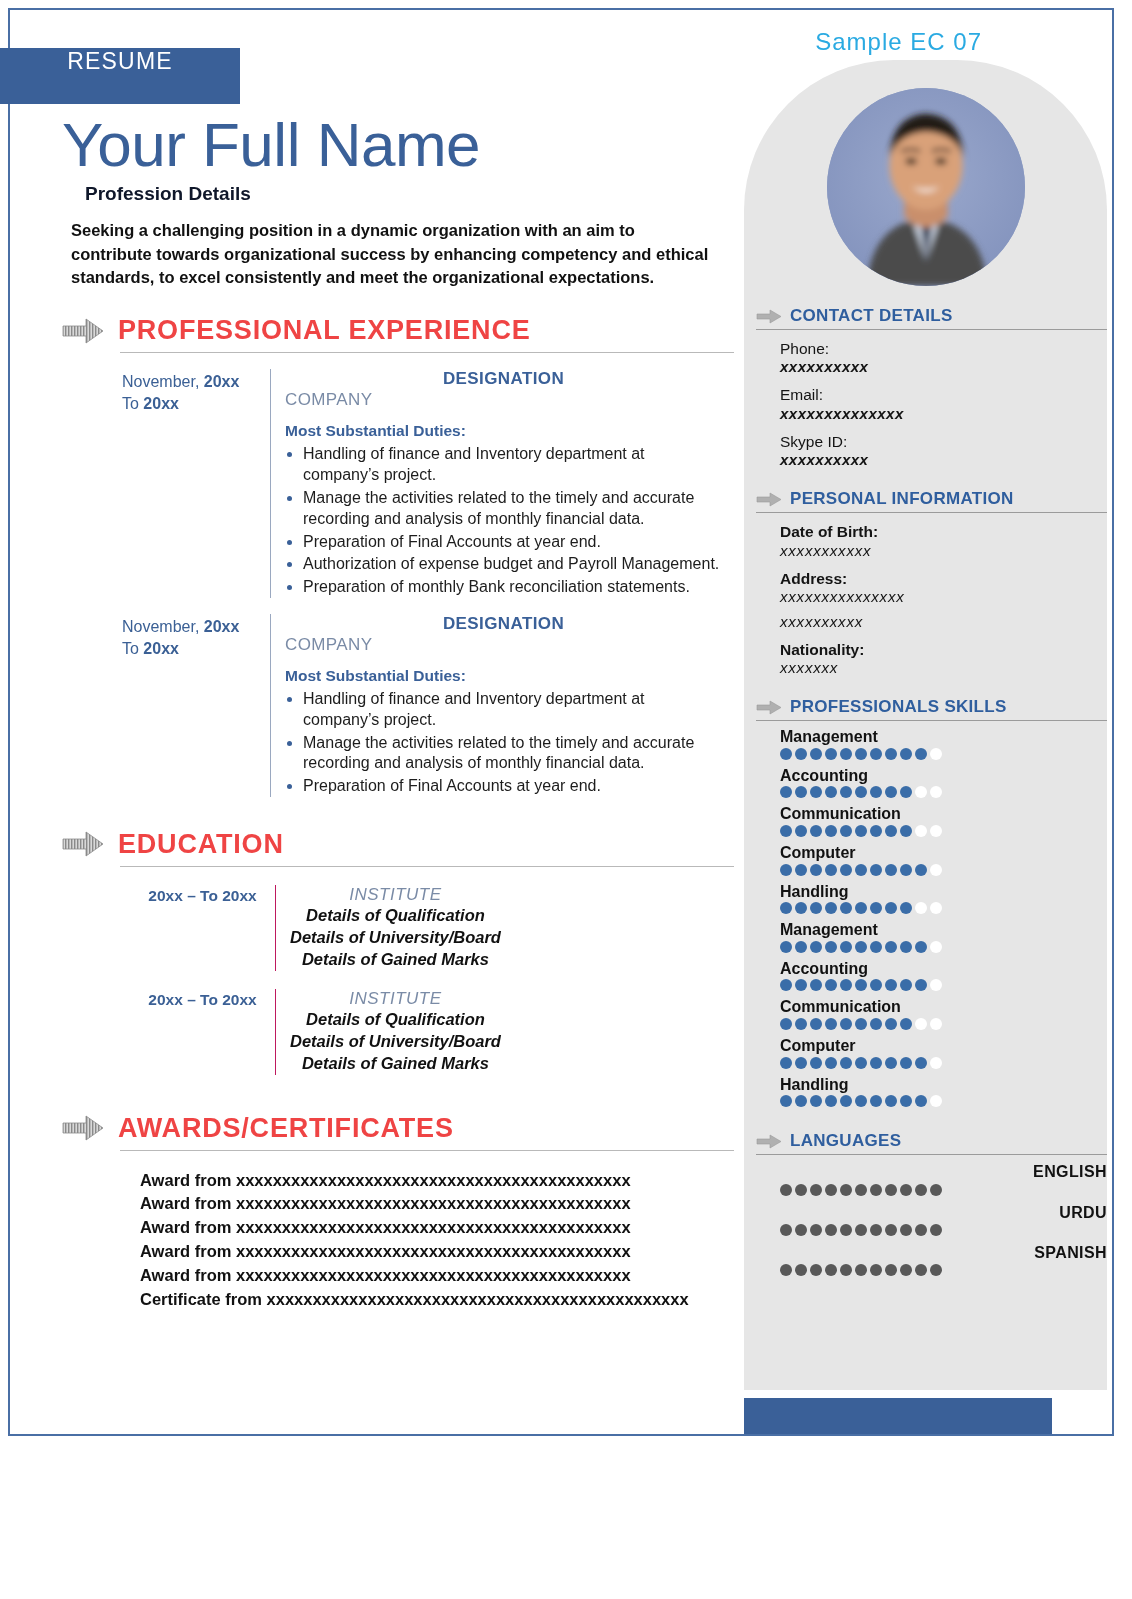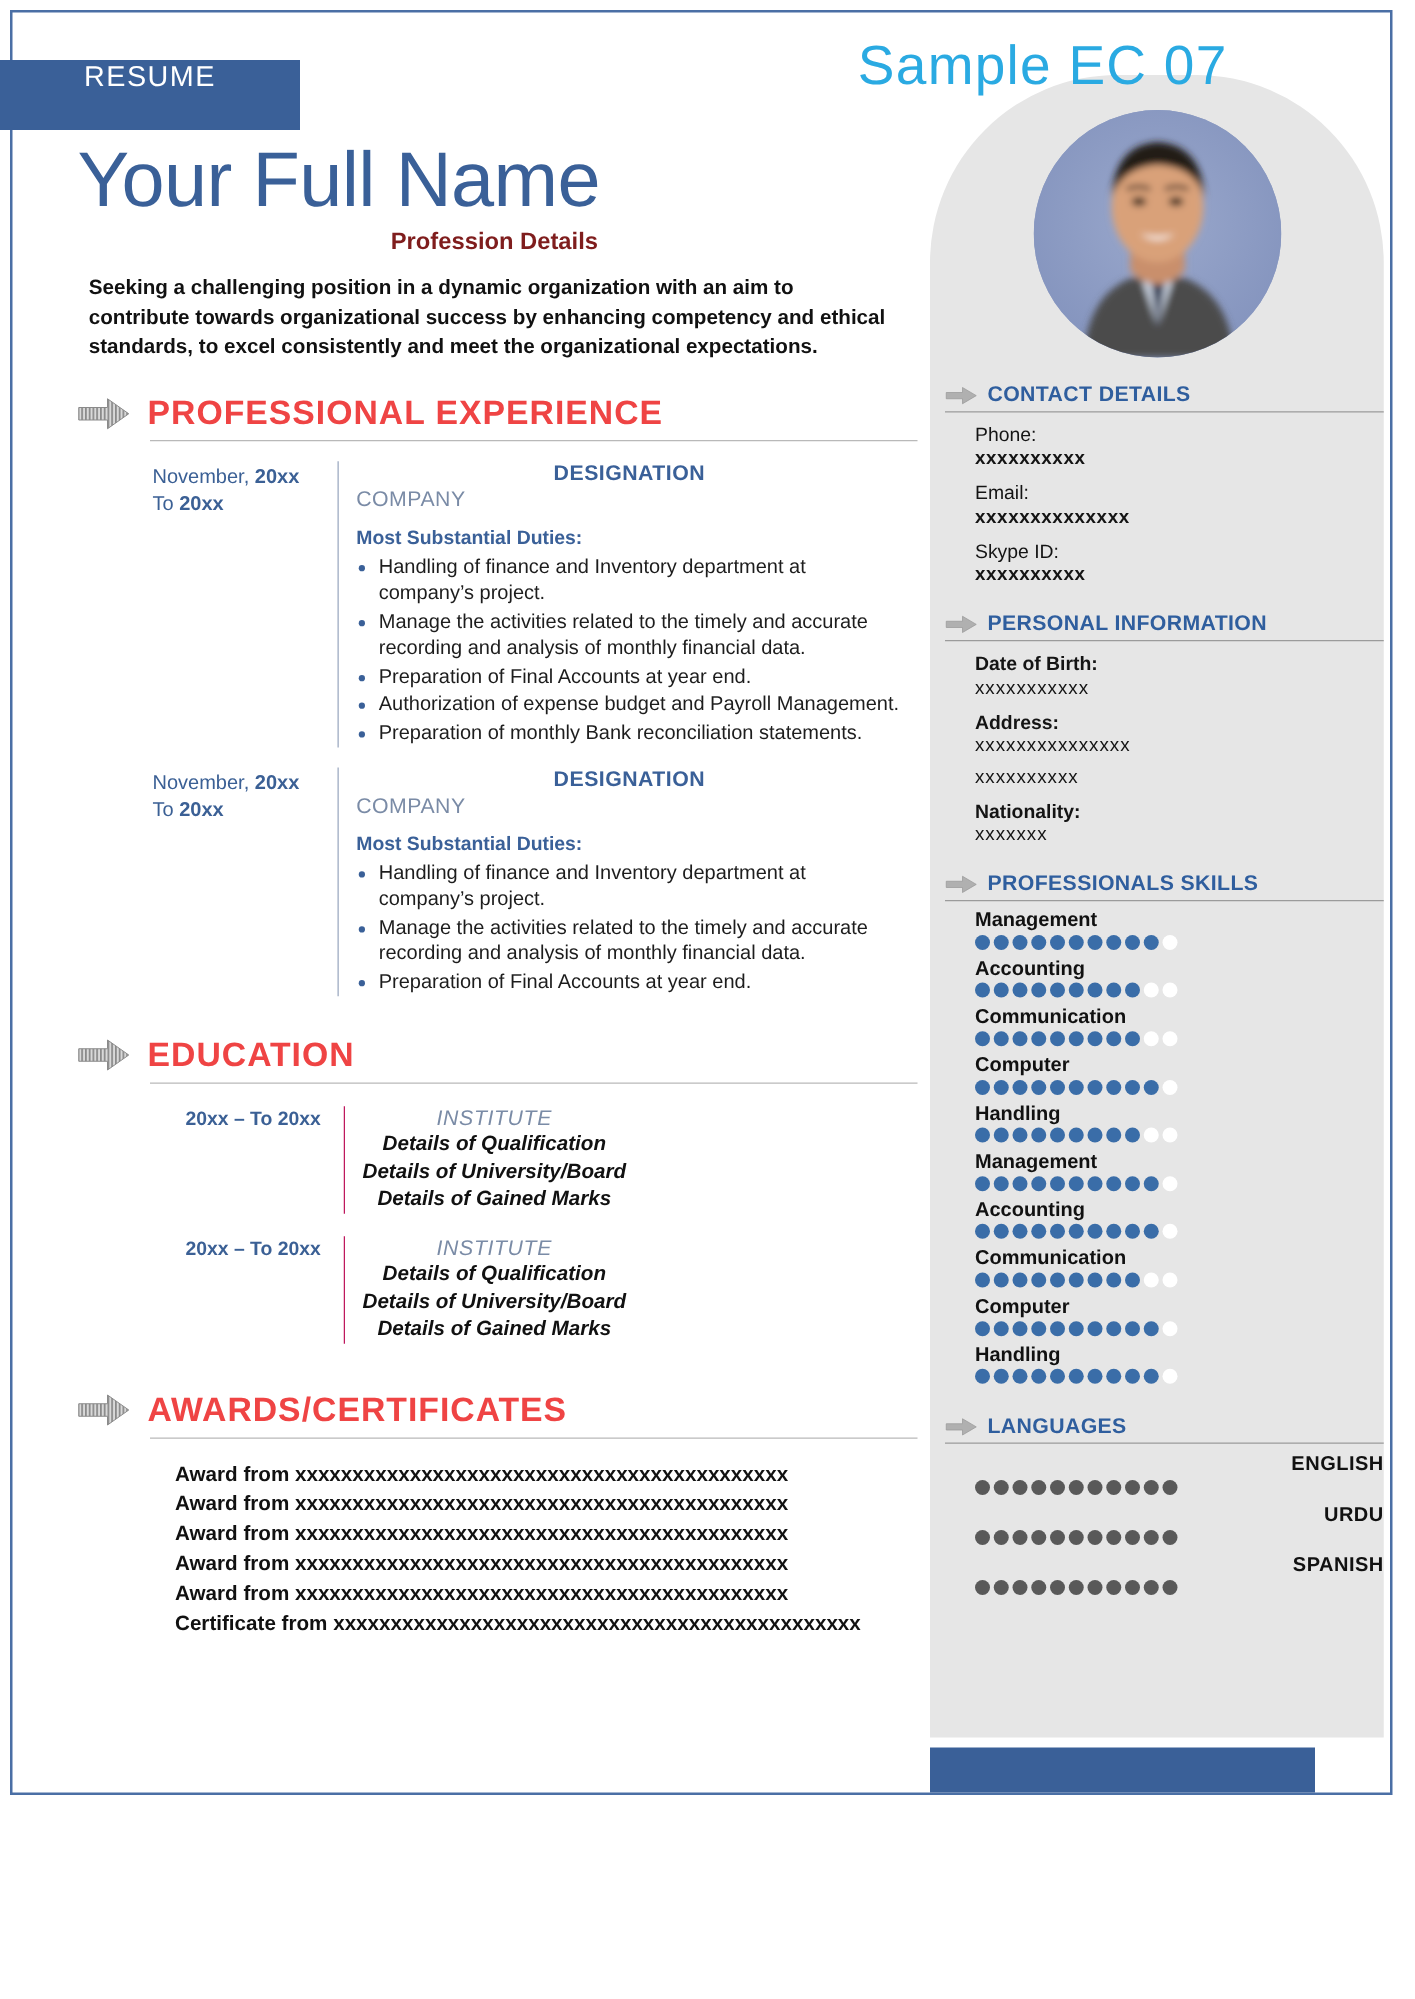--- a/index.html
+++ b/index.html
@@ -8,26 +8,26 @@
   .page{position:relative;width:1132px;height:1599px;background:#ffffff;overflow:hidden;}
 
   
   .doc-border{position:absolute;left:8px;top:8px;width:1106px;height:1428px;border:2px solid #4a6fa5;box-sizing:border-box;background:#ffffff;}
 
   
   .resume-banner{position:absolute;left:0;top:48px;width:240px;height:56px;background:#3a6098;display:flex;align-items:flex-start;justify-content:center;z-index:5;}
   .resume-banner span{color:#ffffff;font-size:23px;letter-spacing:1.2px;font-family:"Liberation Sans",sans-serif;font-weight:400;}
 
   
-  .sample-label{position:absolute;right:150px;top:28px;color:#2aaae2;font-size:44px;font-family:"Liberation Sans",sans-serif;font-weight:400;letter-spacing:1px;z-index:9;white-space:nowrap;}
+  .sample-label{position:absolute;right:150px;top:28px;color:#2aaae2;font-size:24px;font-family:"Liberation Sans",sans-serif;font-weight:400;letter-spacing:1px;z-index:9;white-space:nowrap;}
 
   
   .left-col{position:absolute;left:62px;top:112px;width:660px;}
   .full-name{font-size:62px;color:#3a6098;font-weight:400;line-height:1.05;letter-spacing:-0.5px;font-family:"Liberation Sans",sans-serif;}
-  .profession{font-size:19px;font-weight:bold;color:#7f1d1d;margin:6px 0 0 7px;text-align:center;}
+  .profession{font-size:19px;font-weight:bold;color:#0f172a;margin:6px 0 0 23px;}
   .objective{font-size:16.5px;font-weight:bold;color:#111;line-height:1.42;margin:14px 0 0 9px;width:640px;}
 
   
   .section{margin-top:26px;}
   .sec-head{display:flex;align-items:center;gap:14px;}
   .arrow-ico{width:42px;height:26px;flex:none;}
   .sec-title{font-size:27px;color:#ef4444;font-weight:bold;letter-spacing:0.8px;font-family:"Liberation Sans",sans-serif;}
   .sec-rule{height:1px;background:#b9b9b9;margin:6px 0 0 58px;width:614px;}
 
   
@@ -61,21 +61,21 @@
 
   .side-sec{margin-top:20px;padding:0 0 0 6px;}
   .side-head{display:flex;align-items:center;gap:8px;padding-left:6px;}
   .side-arrow{width:26px;height:15px;flex:none;}
   .side-title{font-size:17px;font-weight:bold;color:#2f5e9e;letter-spacing:0.3px;font-family:"Liberation Sans",sans-serif;}
   .side-rule{height:1px;background:#9b9b9b;margin:3px 0 0 6px;width:auto;}
 
   .kv{padding-left:30px;margin-top:10px;}
   .kv .k{font-size:15.5px;font-weight:bold;color:#141414;line-height:1.25;}
   .kv .k.light{font-weight:normal;}
-  .kv .v{font-size:15px;font-weight:bold;color:#141414;letter-spacing:0.5px;line-height:1.2;}
+  .kv .v{font-size:15px;font-weight:bold;color:#141414;letter-spacing:0.5px;line-height:1.2;font-style:italic;}
   .kv .v.thin{font-weight:normal;letter-spacing:0.8px;}
   .kv-group{margin-top:9px;}
 
   .skill{padding-left:30px;margin-top:7px;}
   .skill-name{font-size:16px;font-weight:bold;color:#111;line-height:1.1;}
   .dots{display:flex;gap:3px;margin-top:2px;}
   .dot{width:12px;height:12px;border-radius:50%;background:#ffffff;}
   .dot.on{background:#3a6da8;}
   .dot.lang{background:#595959;}
 

